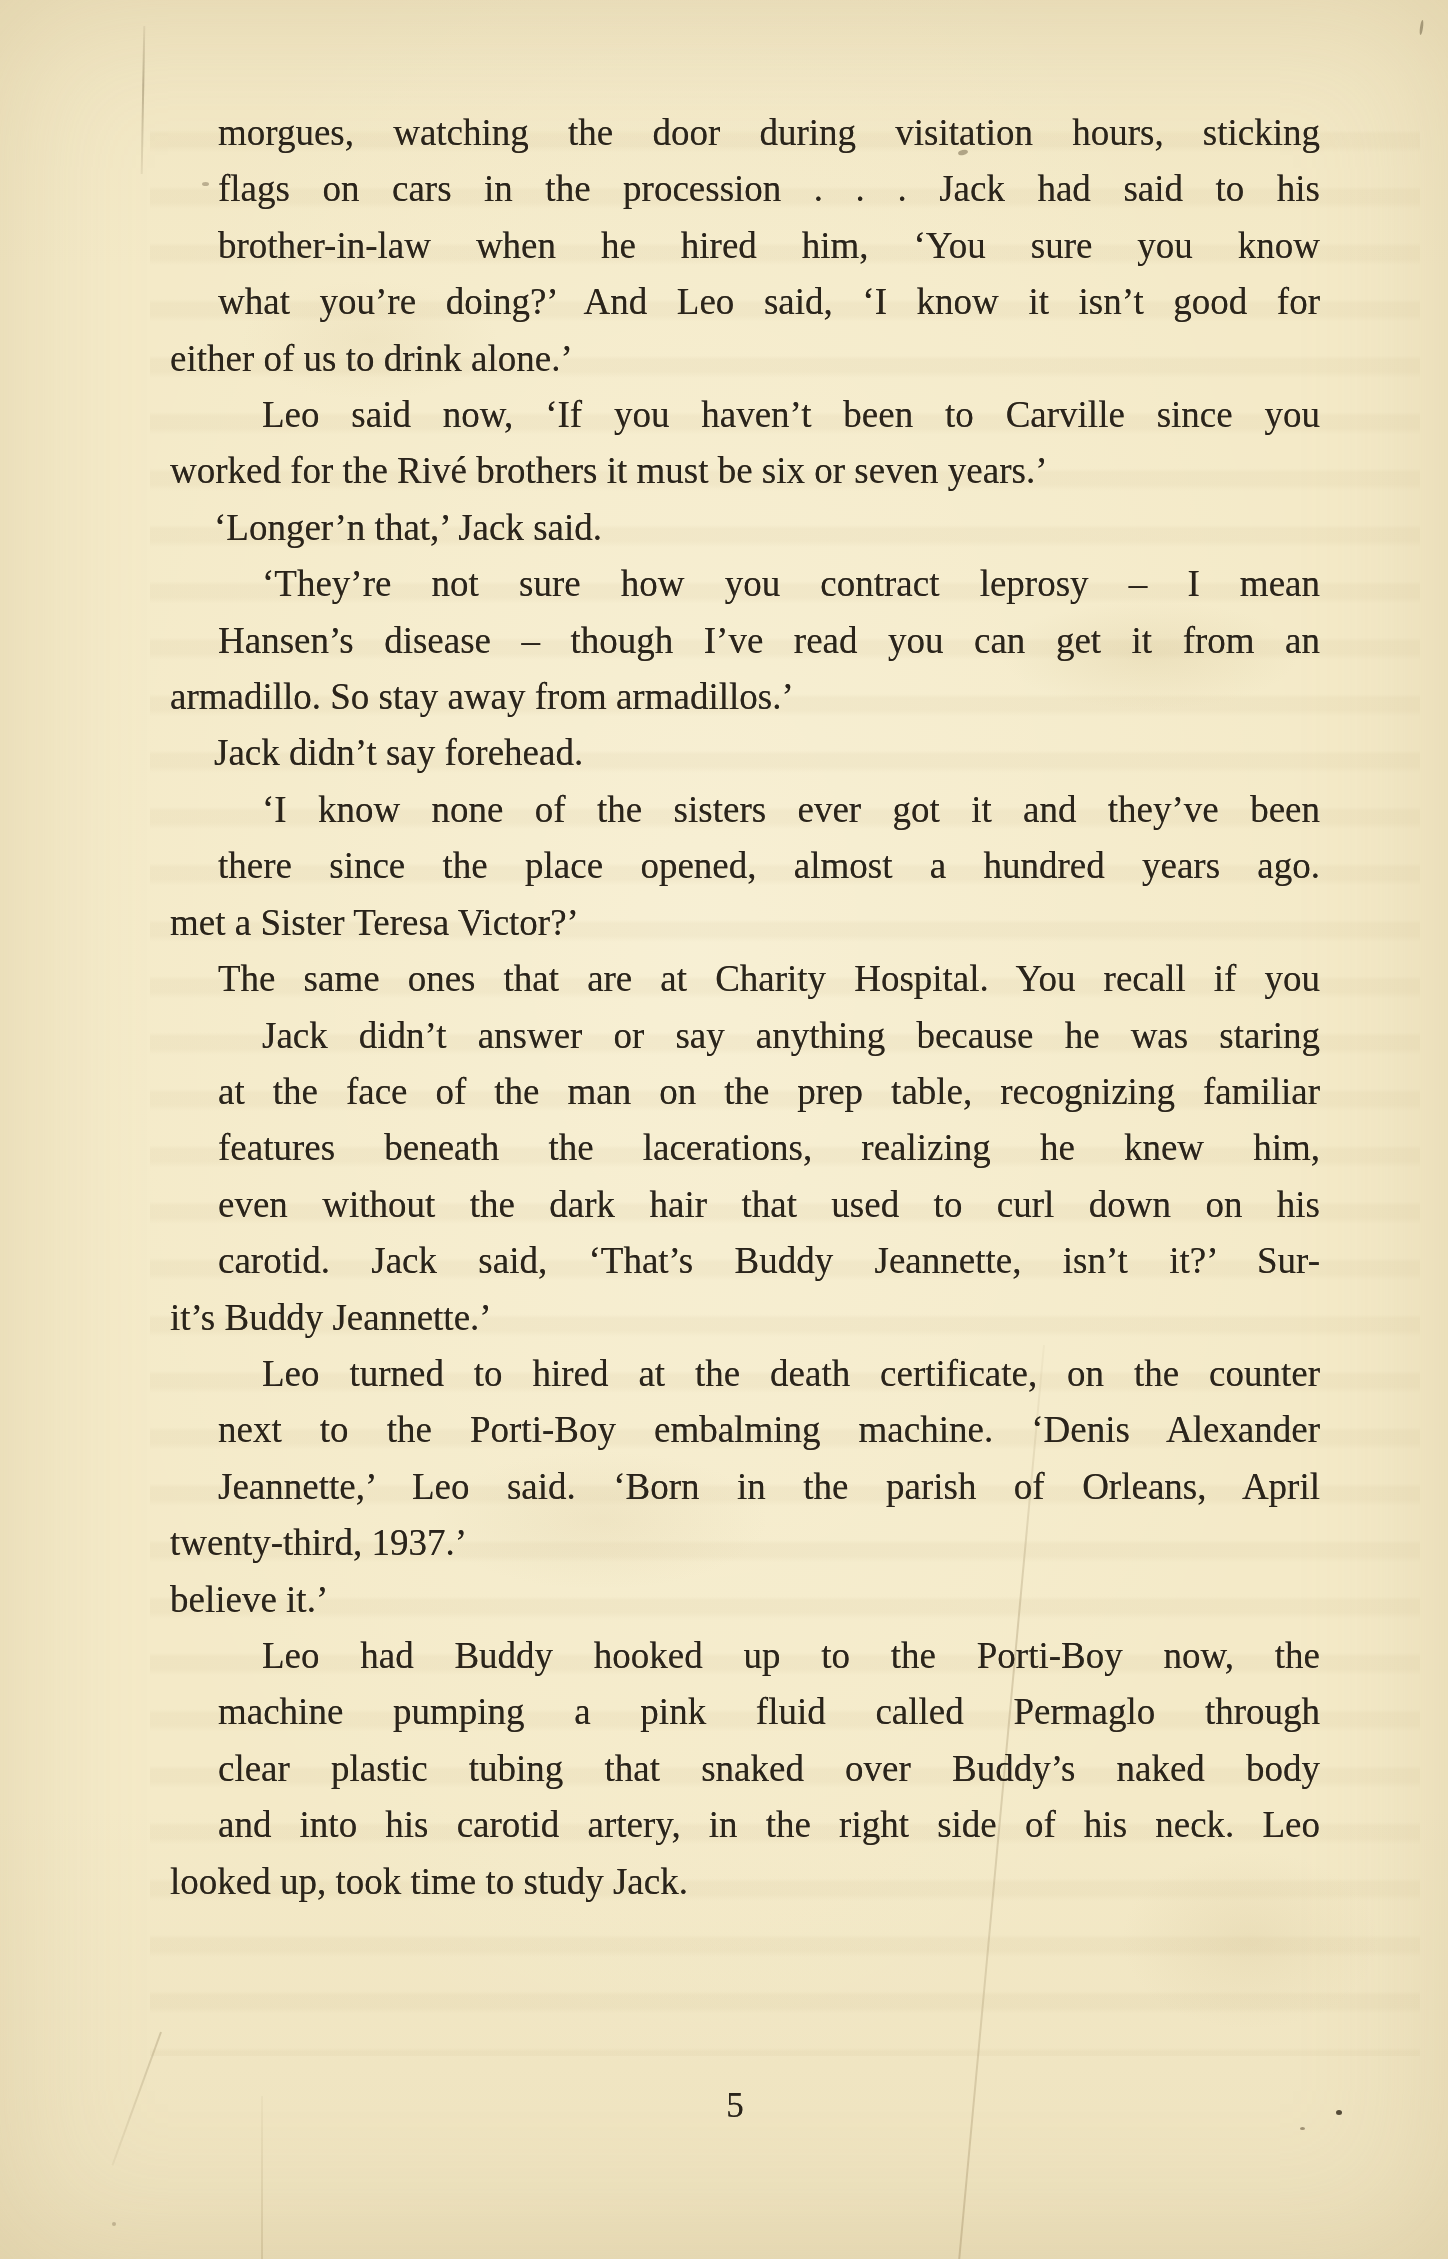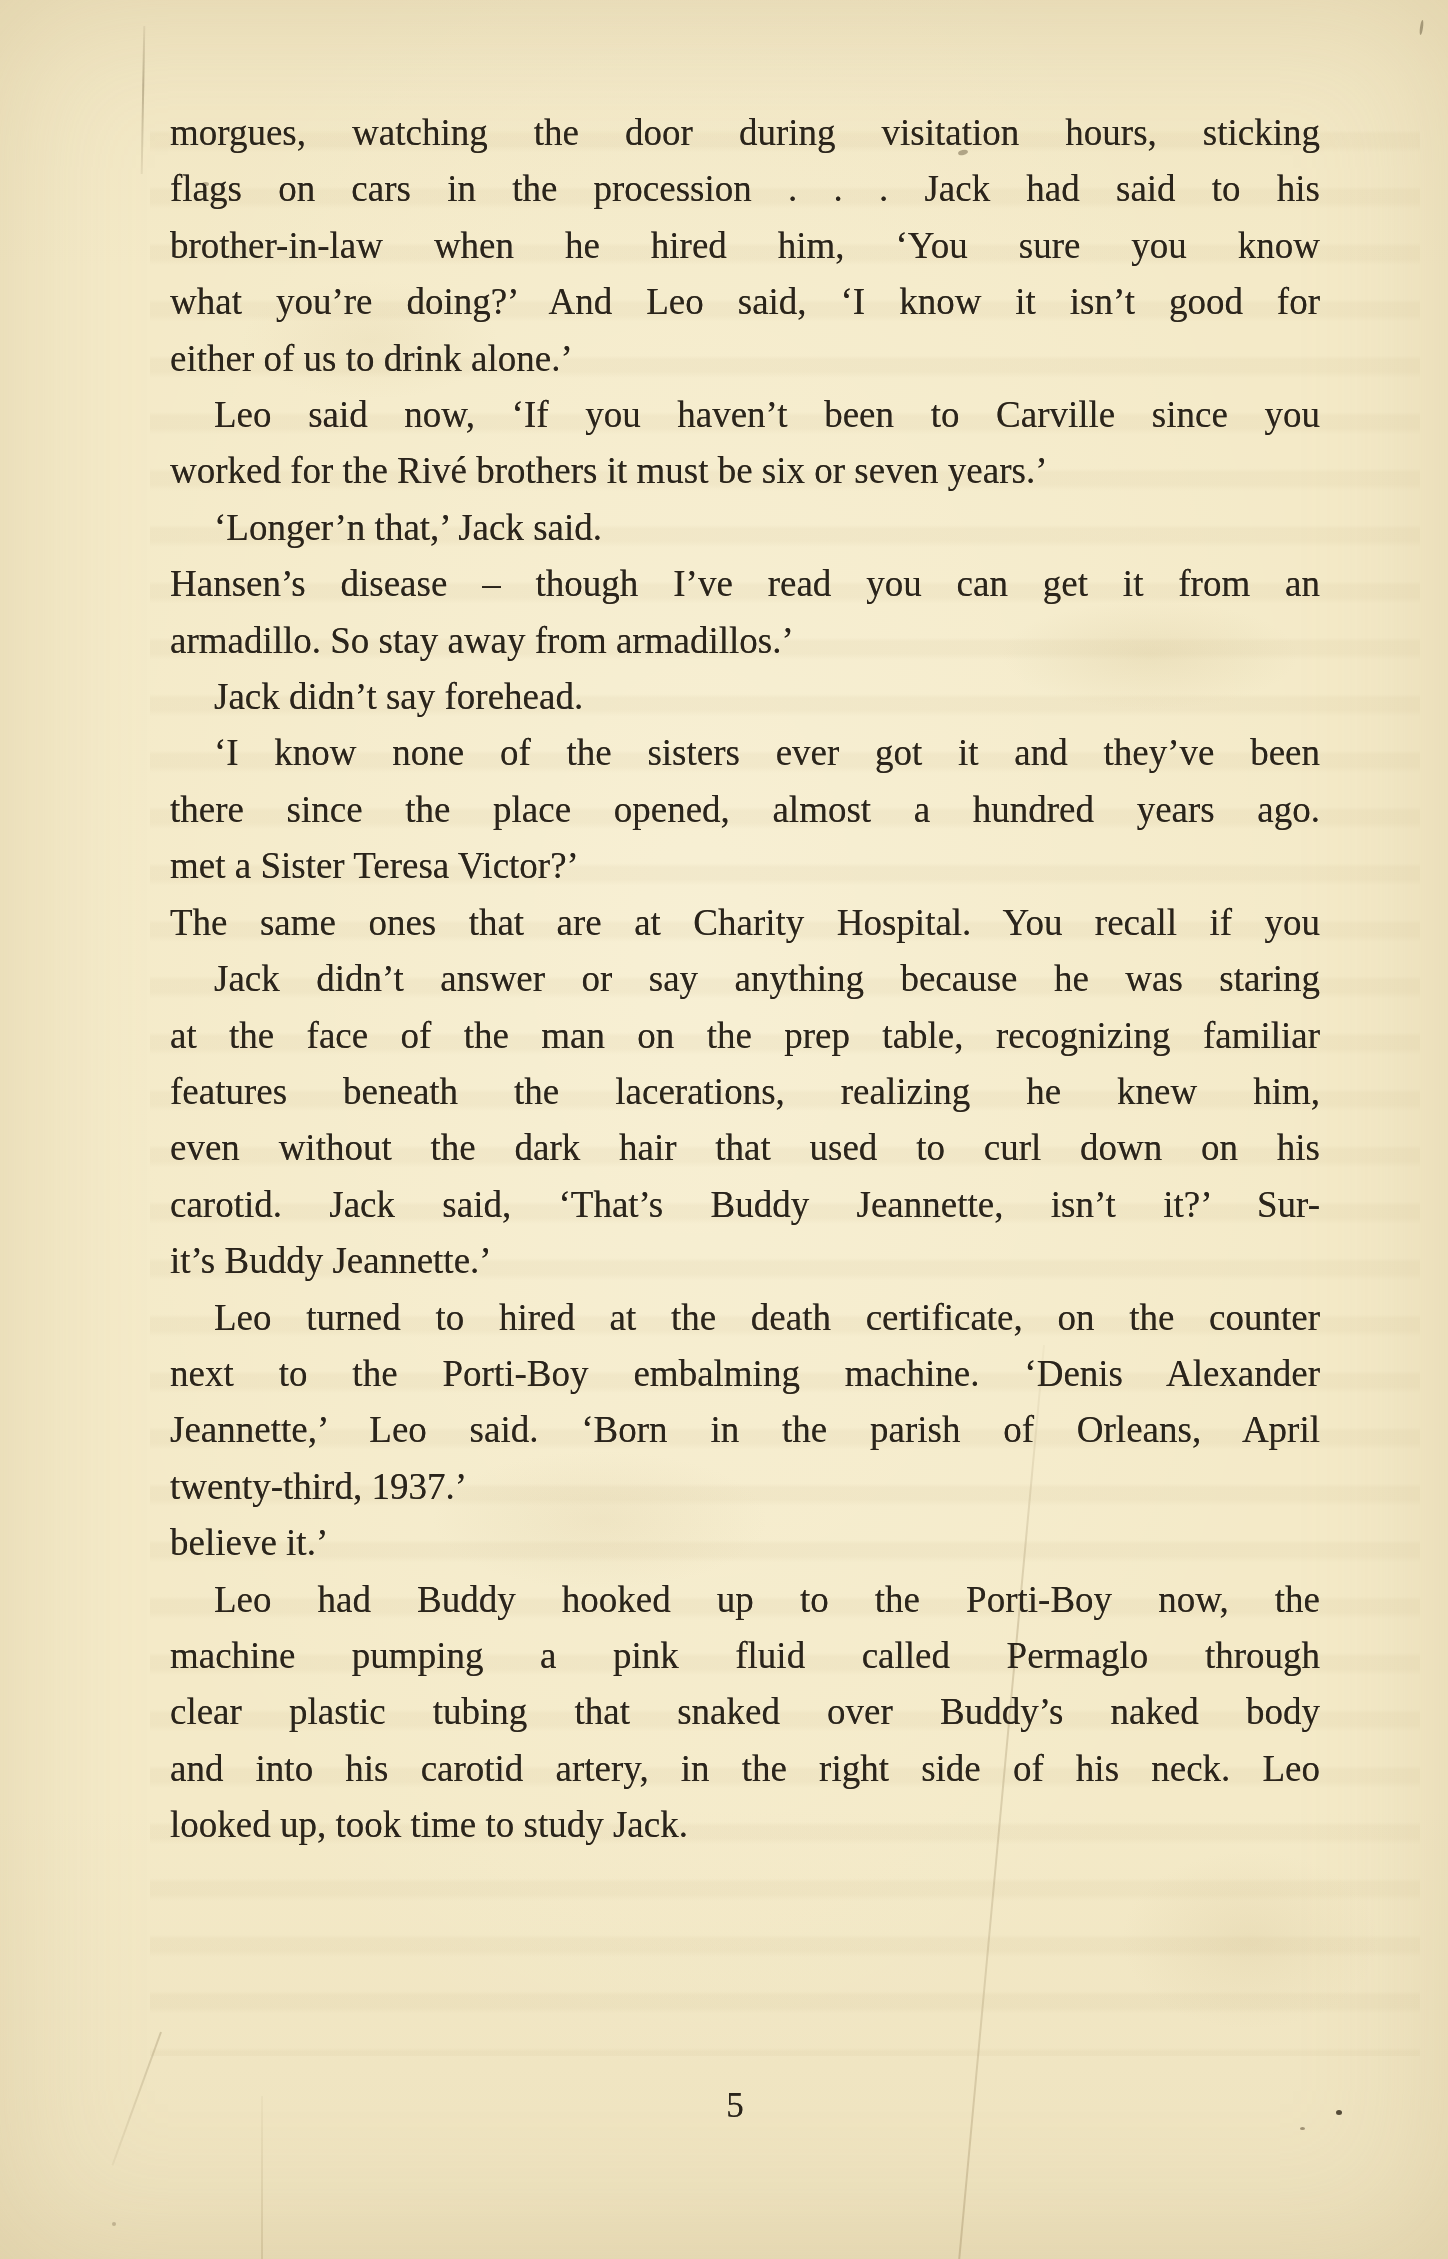--- a/index.html
+++ b/index.html
@@ -85,21 +85,21 @@
     position: absolute;
     left: 170px;
     top: 105px;
     width: 1150px;
     font-size: 37px;
     line-height: 56.4px;
     color: var(--ink);
     text-shadow: 0 0 0.6px rgba(42,36,27,0.65);
   }
   .line { white-space: normal; }
-  .line.j { text-align: justify; text-align-last: justify; }
+  .line.j { text-align: justify; text-align-last: justify; margin-left: 48px; }
   .line.i { text-indent: 44px; }
 
   .page-number {
     position: absolute;
     left: 170px;
     top: 2086px;
     width: 1130px;
     text-align: center;
     font-size: 35px;
     color: var(--ink);
@@ -130,20 +130,21 @@
 
   <div class="text-block">
       <div class="line j">morgues, watching the door during visitation hours, sticking</div>
       <div class="line j">flags on cars in the procession . . . Jack had said to his</div>
       <div class="line j">brother-in-law when he hired him, ‘You sure you know</div>
       <div class="line j">what you’re doing?’ And Leo said, ‘I know it isn’t good for</div>
       <div class="line">either of us to drink alone.’</div>
       <div class="line j i">Leo said now, ‘If you haven’t been to Carville since you</div>
       <div class="line">worked for the Rivé brothers it must be six or seven years.’</div>
       <div class="line i">‘Longer’n that,’ Jack said.</div>
+      <div class="line j i">‘They’re not sure how you contract leprosy – I mean</div>
       <div class="line j">Hansen’s disease – though I’ve read you can get it from an</div>
       <div class="line">armadillo. So stay away from armadillos.’</div>
       <div class="line i">Jack didn’t say forehead.</div>
       <div class="line j i">‘I know none of the sisters ever got it and they’ve been</div>
       <div class="line j">there since the place opened, almost a hundred years ago.</div>
       <div class="line">met a Sister Teresa Victor?’</div>
       <div class="line j">The same ones that are at Charity Hospital. You recall if you</div>
       <div class="line j i">Jack didn’t answer or say anything because he was staring</div>
       <div class="line j">at the face of the man on the prep table, recognizing familiar</div>
       <div class="line j">features beneath the lacerations, realizing he knew him,</div>

